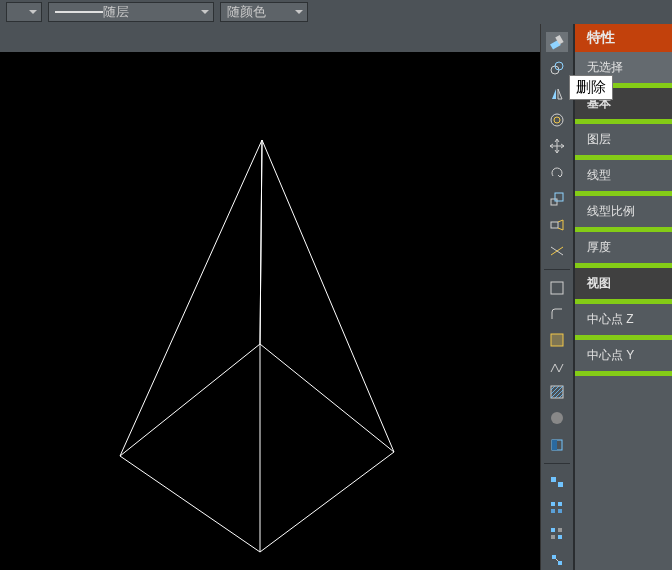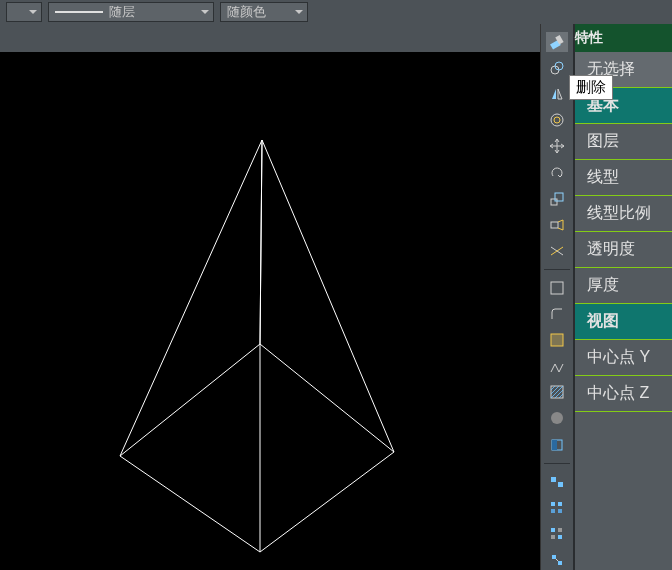--- a/index.html
+++ b/index.html
@@ -24,21 +24,20 @@
   }
   .dropdown {
     height: 20px;
     background: #5d6368;
     border: 1px solid #2d3134;
     display: flex;
     align-items: center;
     padding: 0 4px 0 6px;
     color: #c8c8c8;
     font-size: 13px;
-    gap: 6px;
   }
   .dd-arrow {
     width: 0; height: 0;
     border-left: 4px solid transparent;
     border-right: 4px solid transparent;
     border-top: 4px solid #c8c8c8;
     margin-left: auto;
   }
   .dd1 { width: 36px; }
   .dd2 { width: 166px; }
@@ -132,40 +131,40 @@
   
   .proppanel {
     flex: 1;
     background: #545a5f;
     border-left: 1px solid #2a2d30;
     display: flex;
     flex-direction: column;
   }
   .prop-title {
     height: 28px;
-    background: #14532d;
-    display: flex;
-    align-items: center;
-    padding-left: 0;
+    background: #c2410c;
+    display: flex;
+    align-items: center;
+    padding-left: 12px;
     font-weight: bold;
     color: #e8e8e8;
     font-size: 14px;
   }
   .prop-row {
     height: 36px;
     display: flex;
     align-items: center;
     padding-left: 12px;
-    border-bottom: 1px solid #84cc16;
+    border-bottom: 5px solid #84cc16;
     color: #e2e2e2;
-    font-size: 16px;
+    font-size: 12px;
   }
   .prop-row.section {
     font-weight: bold;
-    background: #0f766e;
+    background: #404040;
   }
   .prop-row.sel-row {
     background: #646a6f;
   }
 </style>
 </head>
 <body>
 
 <div class="topbar">
   <div class="dropdown dd1">
@@ -330,22 +329,21 @@
   </div>
 
   <div class="proppanel">
     <div class="prop-title">特性</div>
     <div class="prop-row sel-row">无选择</div>
     <div id="prop-body">
         <div class="prop-row section">基本</div>
         <div class="prop-row">图层</div>
         <div class="prop-row">线型</div>
         <div class="prop-row">线型比例</div>
-        <div class="prop-row">透明度</div>
         <div class="prop-row">厚度</div>
         <div class="prop-row section">视图</div>
+        <div class="prop-row">中心点 Z</div>
         <div class="prop-row">中心点 Y</div>
-        <div class="prop-row">中心点 Z</div>
       </div>
   </div>
 </div>
 
 <div class="tooltip">删除</div>
 
 </body></html>

